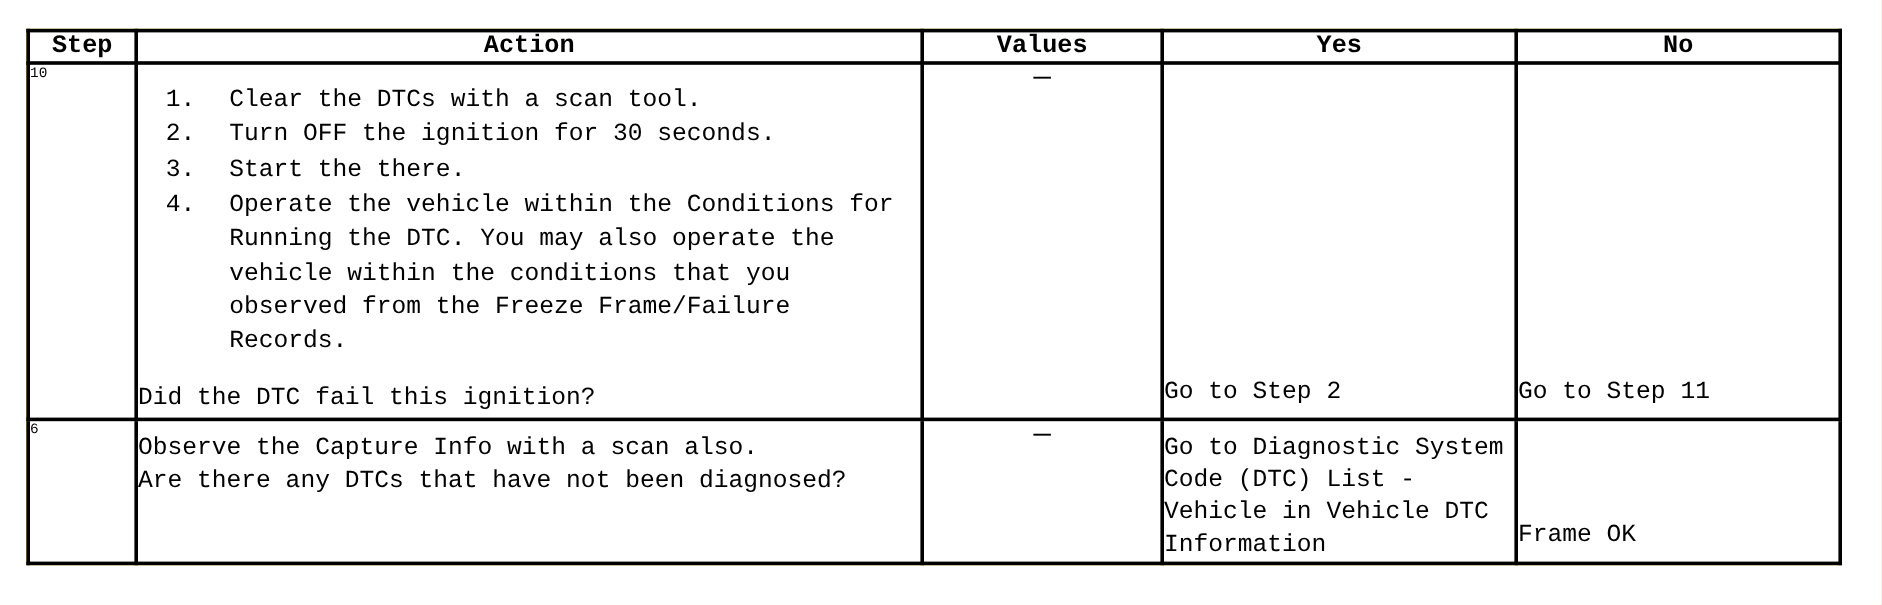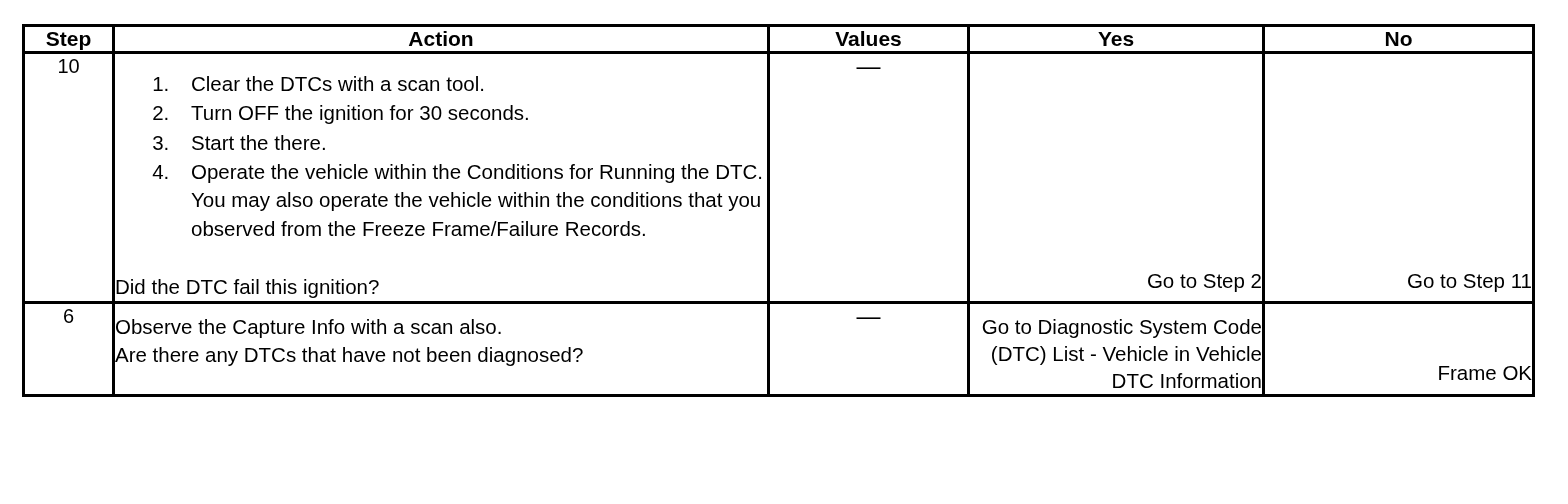--- a/index.html
+++ b/index.html
@@ -20,20 +20,21 @@
     box-sizing: border-box;
   }
   table.diag {
     position: absolute;
     left: 22px;
     top: 24px;
     width: 1510px;
     border-collapse: collapse;
     table-layout: fixed;
     background: #eab308;
+    font-family: Liberation Mono, monospace;
   }
   table.diag td, table.diag th {
     border: 3px solid #000000;
     padding: 0;
     vertical-align: top;
     background: #ffffff;
   }
   
   col.c-step   { width: 90px; }
   col.c-action { width: 655px; }
@@ -44,54 +45,54 @@
   thead th {
     text-align: center;
     font-size: 21px;
     font-weight: bold;
     padding: 6px 0 7px 0;
     line-height: 1.15;
     vertical-align: middle;
   }
 
   td.step-cell {
-    text-align: center;
+    text-align: left;
     vertical-align: middle;
-    font-size: 20px;
+    font-size: 12px;
     line-height: 1.2;
   }
   td.action-cell {
     padding: 10px 8px 8px 8px;
     font-size: 20.5px;
     line-height: 1.38;
   }
   td.values-cell {
     text-align: center;
     vertical-align: middle;
     font-size: 23px;
     line-height: 1;
   }
   td.yes-cell, td.no-cell {
-    text-align: right;
+    text-align: left;
     font-size: 20.5px;
     line-height: 1.32;
   }
 
   
   .ol {
     margin: 16px 0 0 34px;
     padding: 0 0 0 26px;
     list-style: decimal;
   }
   .ol > li {
     padding-left: 16px;
     margin-bottom: 1px;
   }
   .question {
-    margin-top: 30px;
+    margin-top: 20px;
   }
   .row10 .yes-cell, .row10 .no-cell {
     vertical-align: bottom;
     padding-bottom: 7px;
   }
   .row11 .action-cell {
     padding-top: 9px;
   }
   .row11 .q2 {
   }

